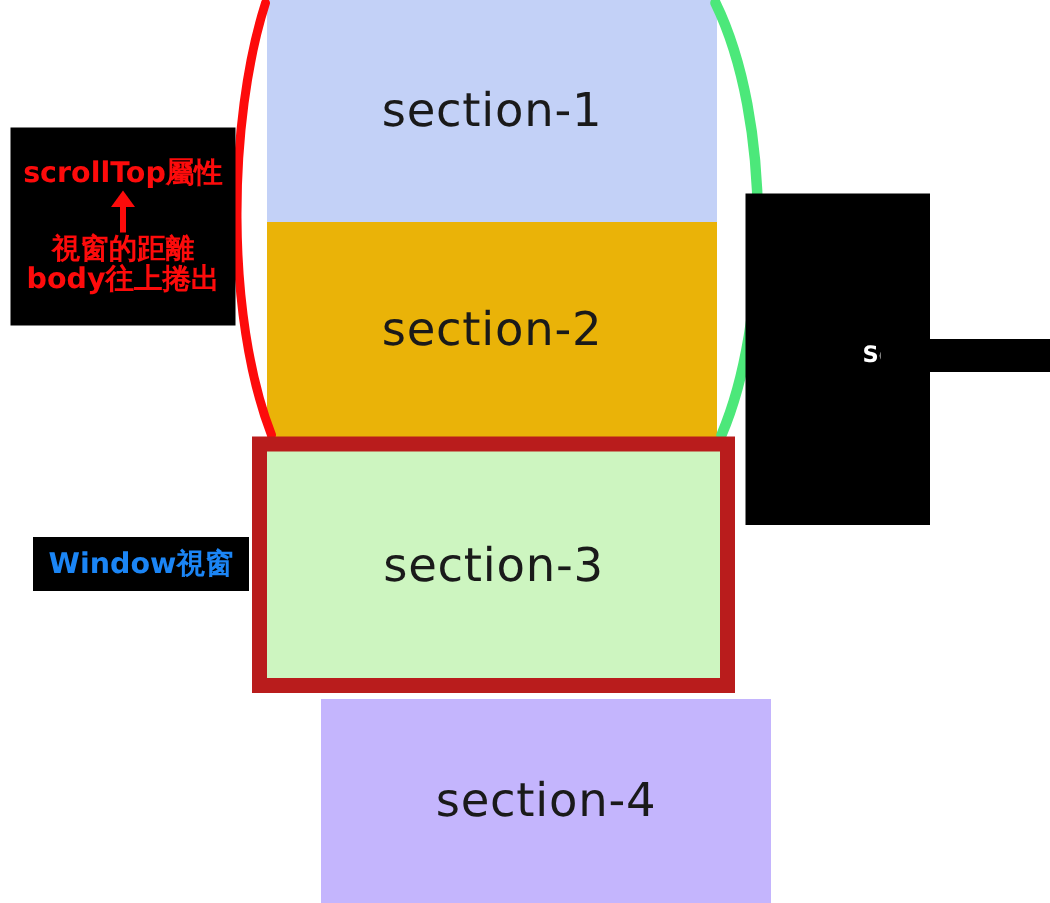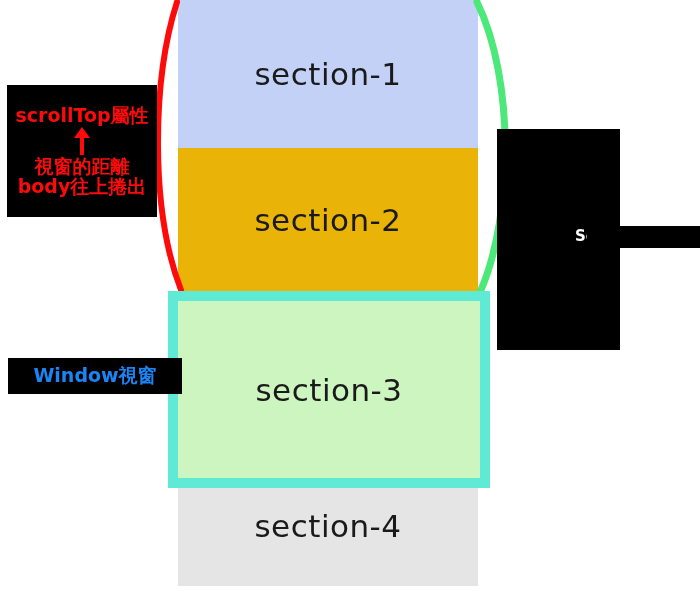--- a/index.html
+++ b/index.html
@@ -27,30 +27,30 @@
     align-items: center;
     justify-content: center;
     color: #1a1a1a;
     font-size: 31px;
     font-weight: 400;
     letter-spacing: 0.5px;
     font-family: "DejaVu Sans", "Liberation Sans", sans-serif;
   }
   #section-1 { top: 0px;   height: 148px; background: #c3d1f7; }
   #section-2 { top: 148px; height: 144px; background: #eab308; }
-  #section-4 { top: 466px; height: 120px; background: #e5e5e5; }
+  #section-4 { top: 466px; height: 136px; background: #c4b5fd; margin-left: 36px; }
 
   
   #viewport-frame {
     position: absolute;
     left: 168px;
     top: 291px;
     width: 322px;
-    height: 197px;
-    background: #5eead4;
+    height: 171px;
+    background: #b91c1c;
     box-sizing: border-box;
     padding: 10px;
   }
   #section-3 {
     position: relative;
     left: 0;
     top: 0;
     width: 100%;
     height: 100%;
     background: #cdf5c0;
@@ -98,23 +98,23 @@
   }
   #scrolltop-note .up-arrow {
     width: 100%;
     text-align: center;
     height: 30px;
     position: relative;
   }
   #scrolltop-note .up-arrow svg { display: block; margin: 0 auto; }
 
   #window-note {
-    left: 8px;
+    left: 22px;
     top: 358px;
-    width: 174px;
+    width: 144px;
     height: 36px;
   }
   #window-note .line {
     color: #1b85f5;
     font-size: 19px;
     font-weight: bold;
     white-space: nowrap;
     font-family: "DejaVu Sans", "Liberation Sans", sans-serif;
   }
 

